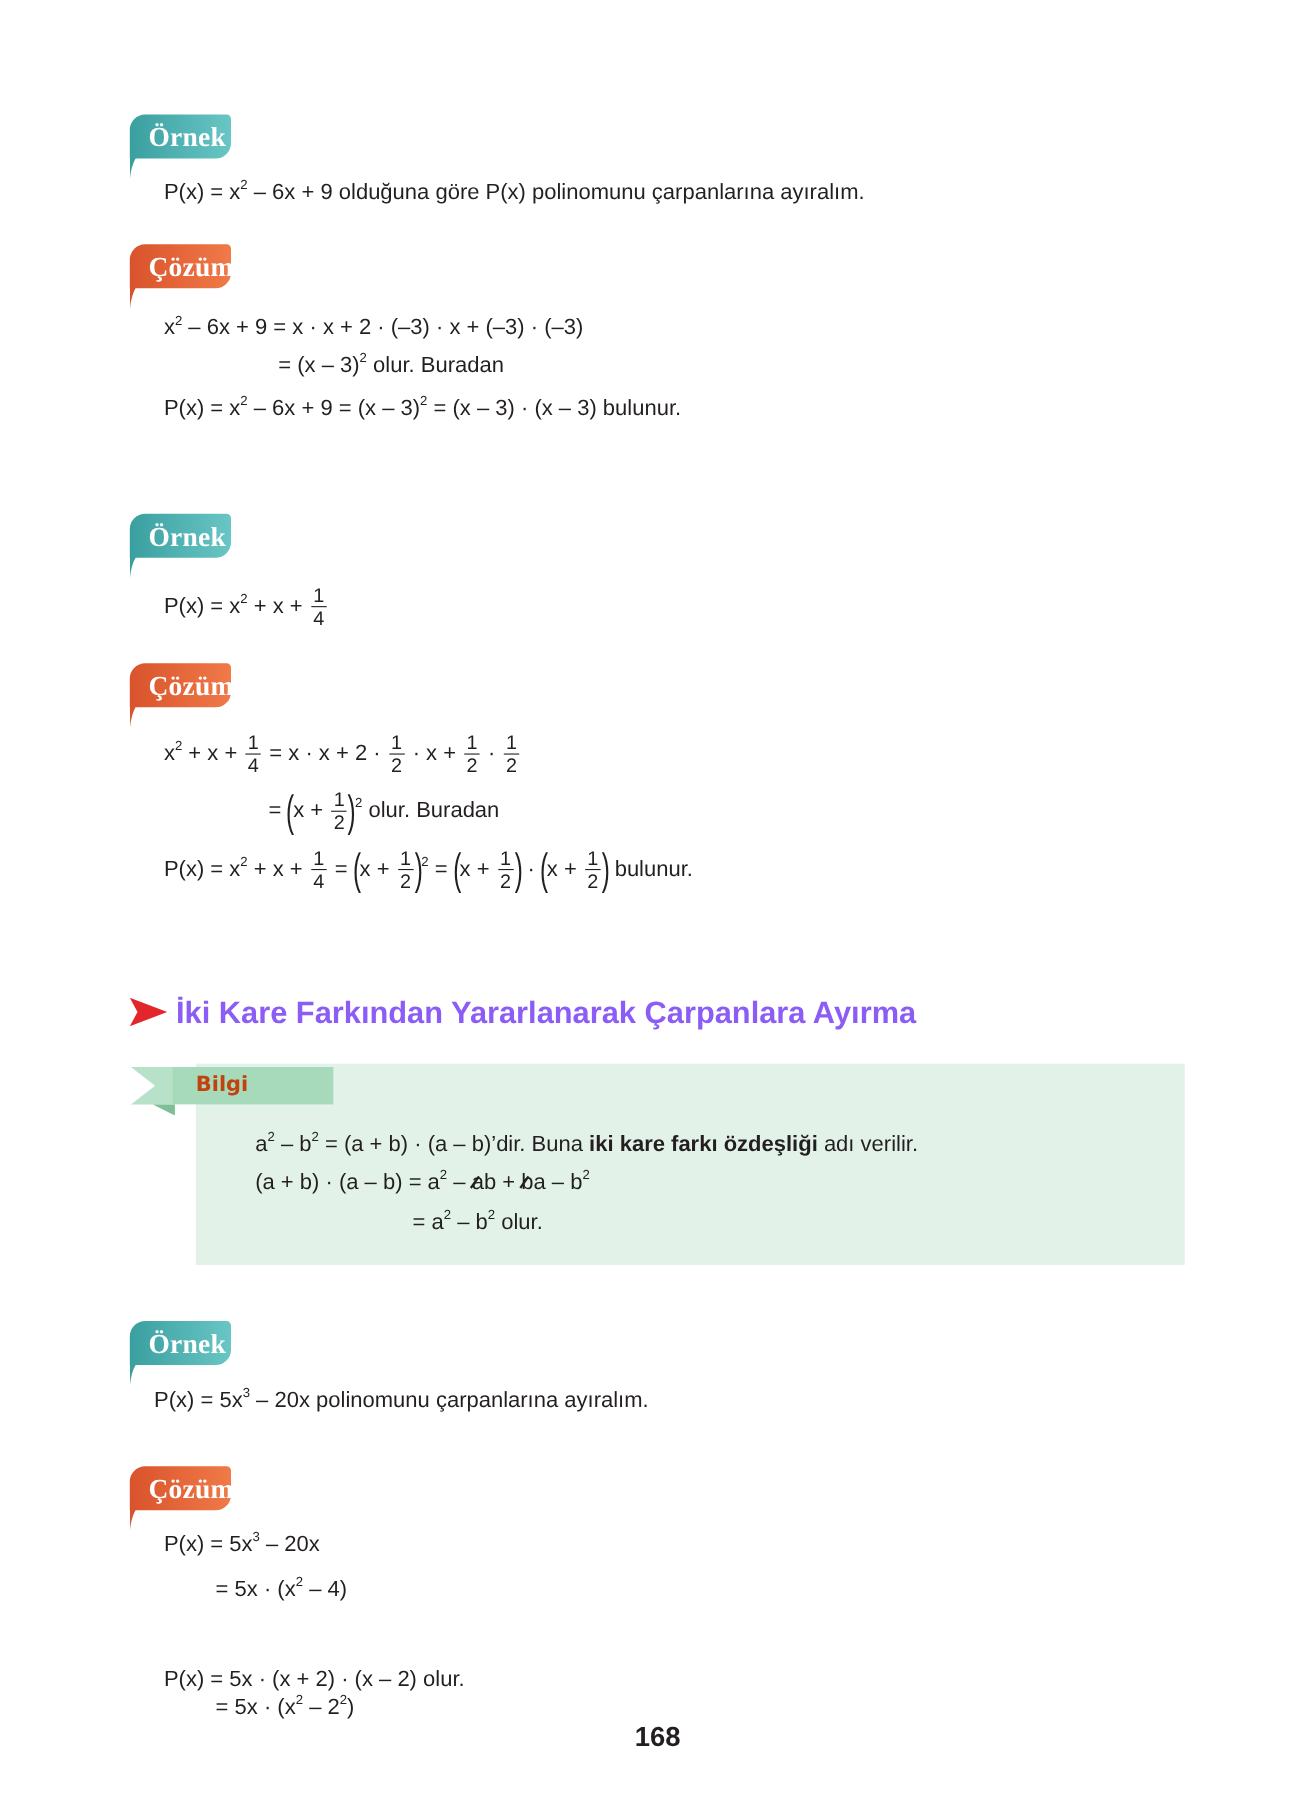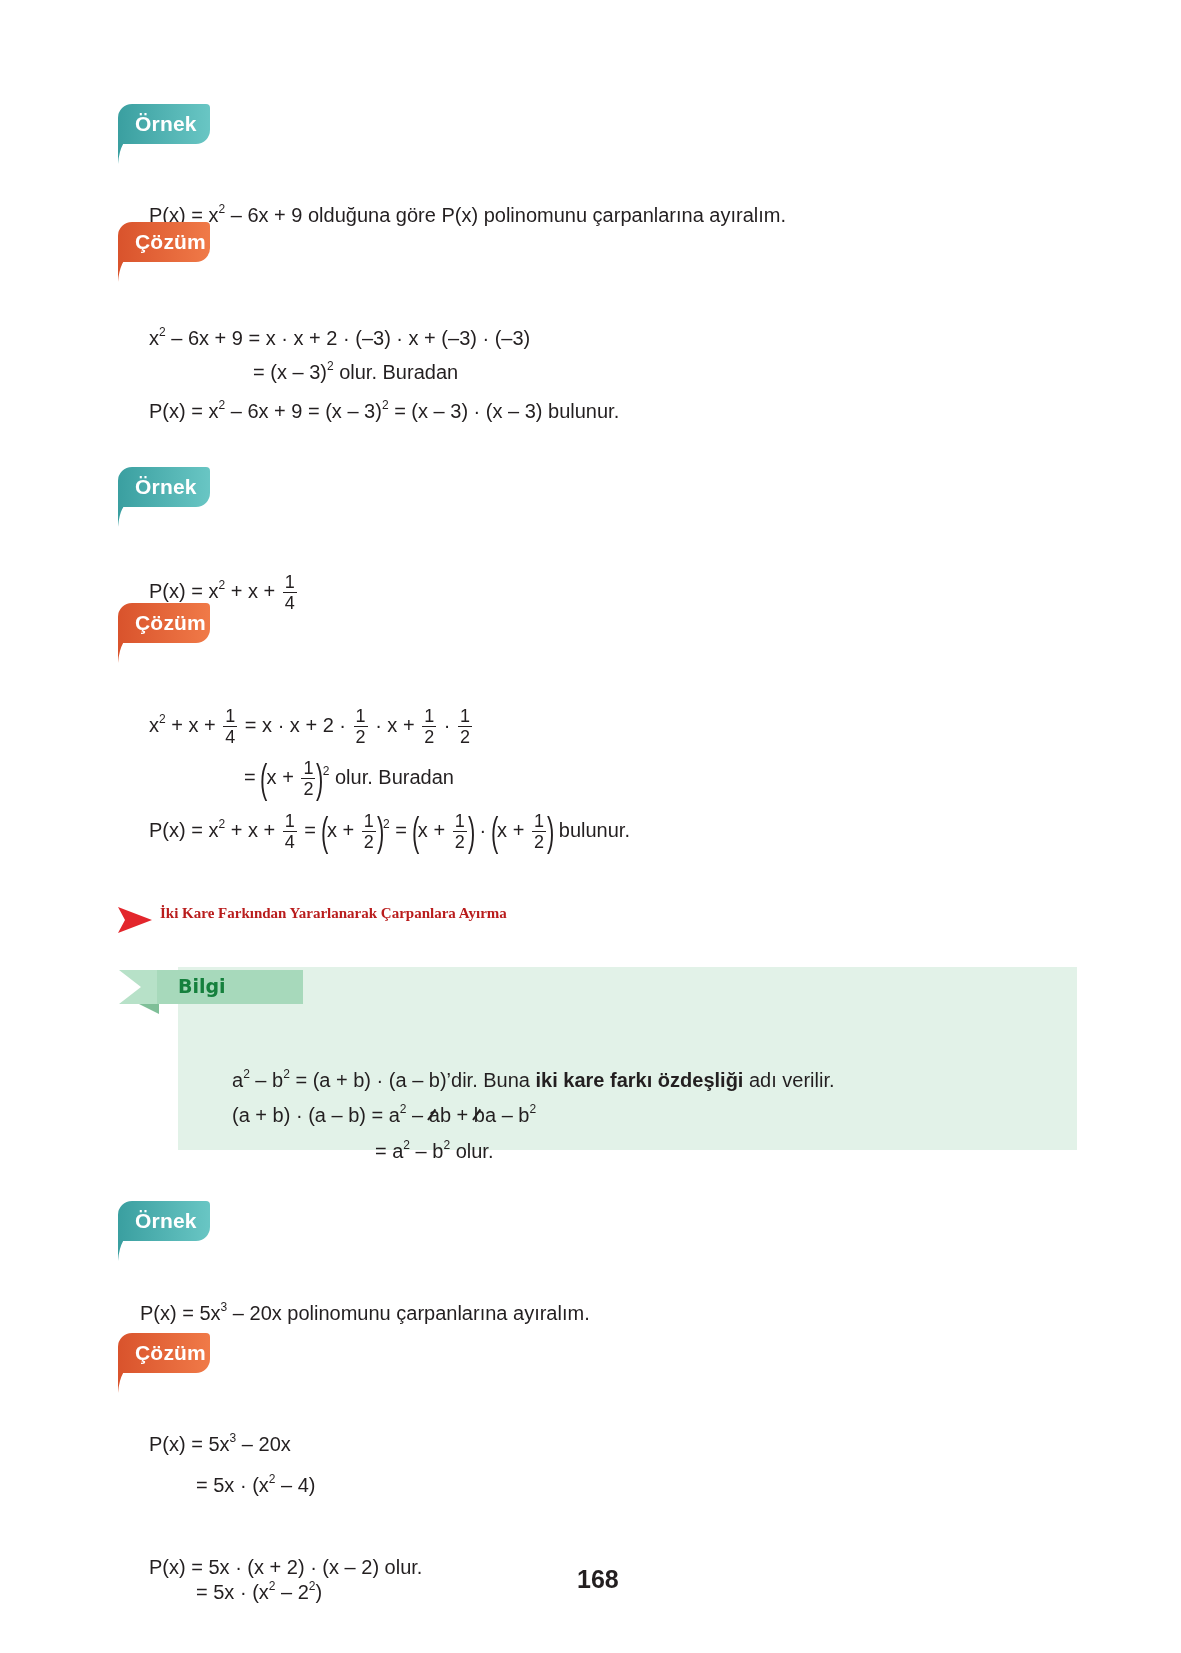--- a/index.html
+++ b/index.html
@@ -1,34 +1,34 @@
 <!DOCTYPE html>
 <html><head>
 <meta charset="utf-8">
 <style>
   html, body { margin:0; padding:0; background:#ffffff; }
   body { width:1181px; height:1653px; position:relative; overflow:hidden;
          font-family:"Liberation Sans", sans-serif; color:#231f20; }
   .abs { position:absolute; }
-  .line { position:absolute; font-size:20px; line-height:26px; white-space:nowrap;margin-top:40px; }
+  .line { position:absolute; font-size:20px; line-height:26px; white-space:nowrap; }
   sup { font-size:12px; vertical-align:9px; line-height:0; }
   .tag { position:absolute; left:118px; width:92px; height:40px; }
   .tag .body { position:absolute; left:0; top:0; width:92px; height:40px; border-radius:14px 4px 14px 0; }
   .tag .tail { position:absolute; left:0; top:30px; width:18px; height:30px; }
-  .tag .label { position:absolute; left:17px; top:8px; font-family:Liberation Sans, sans-serif; font-weight:bold; font-size:21px; color:#fff; letter-spacing:0.2px; }
+  .tag .label { position:absolute; left:17px; top:8px; font-family:Liberation Serif, serif; font-weight:bold; font-size:25px; color:#fff; letter-spacing:0.2px; }
   .ornek .body { background:linear-gradient(90deg,#3a9fa0,#69c6c4); }
   .cozum .body { background:linear-gradient(90deg,#d9532c,#f07a48); }
   .frac { display:inline-block; vertical-align:middle; text-align:center; font-size:18px; line-height:20px; margin:0 2px; }
   .frac .n { display:block; border-bottom:1.3px solid #231f20; padding:0 2px; }
   .frac .d { display:block; }
   .paren { display:inline-block; font-size:40px; line-height:40px; vertical-align:middle; transform:scaleX(0.55); font-weight:200; margin:0 -4px; }
-  .heading { position:absolute; left:160px; top:905px; font-family:Liberation Serif, serif; font-weight:bold; font-size:15px; color:#b91c1c; }
+  .heading { position:absolute; left:160px; top:905px; font-family:Liberation Sans, sans-serif; font-weight:bold; font-size:28px; color:#8b5cf6; }
   .bilgi-box { position:absolute; left:178px; top:967px; width:899px; height:183px; background:#e2f2e8; }
   .bilgi-tab { position:absolute; left:157px; top:970px; width:146px; height:34px; background:#a7d9bb; }
-  .bilgi-label { position:absolute; left:178px; top:975px; font-family:"DejaVu Sans", sans-serif; font-weight:bold; font-size:19px; color:#15803d; }
+  .bilgi-label { position:absolute; left:178px; top:975px; font-family:"DejaVu Sans", sans-serif; font-weight:bold; font-size:19px; color:#c2410c; }
   .strike { position:relative; display:inline-block; }
   .strike::after { content:""; position:absolute; left:-1px; top:3px; width:13px; height:2px; background:#231f20; transform:rotate(-55deg); transform-origin:left; top:17px; }
   .pageno { position:absolute; left:577px; top:1565px; font-weight:bold; font-size:25px; }
 </style>
 </head>
 <body>
 
 <div class="tag ornek" style="top:104px">
   <div class="tail" style="background:#3a9fa0;border-radius:0 0 0 0;clip-path:path('M0 0 L18 0 Q2 4 0 30 Z');"></div>
   <div class="body"></div>

